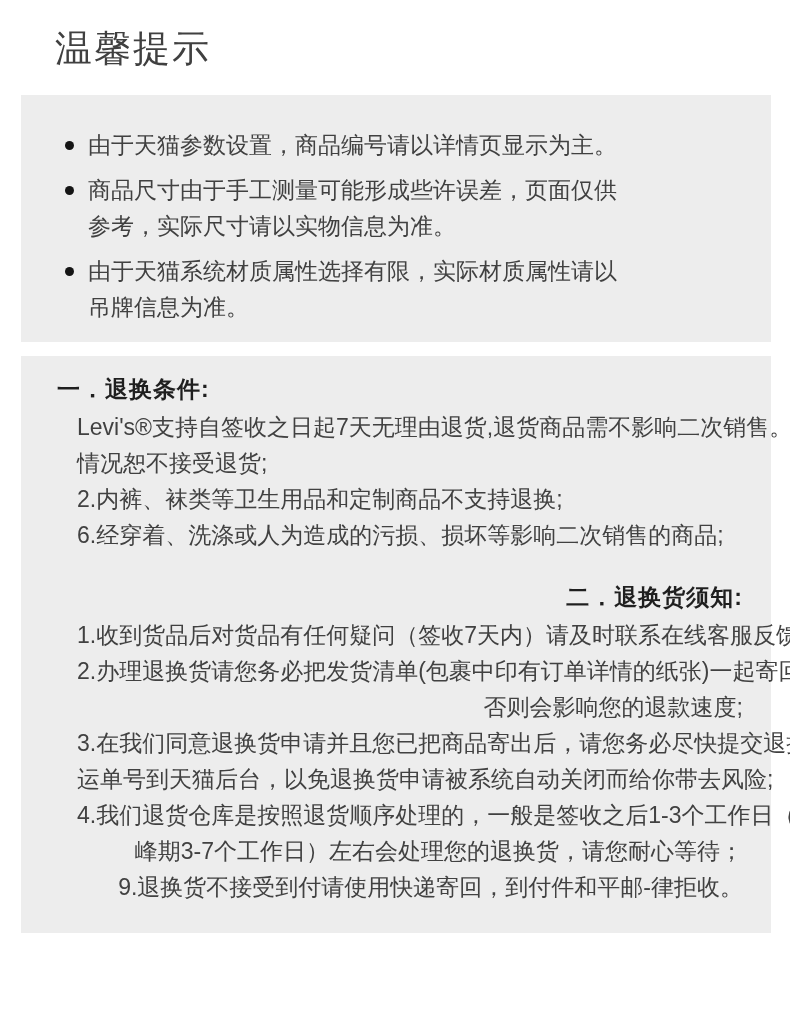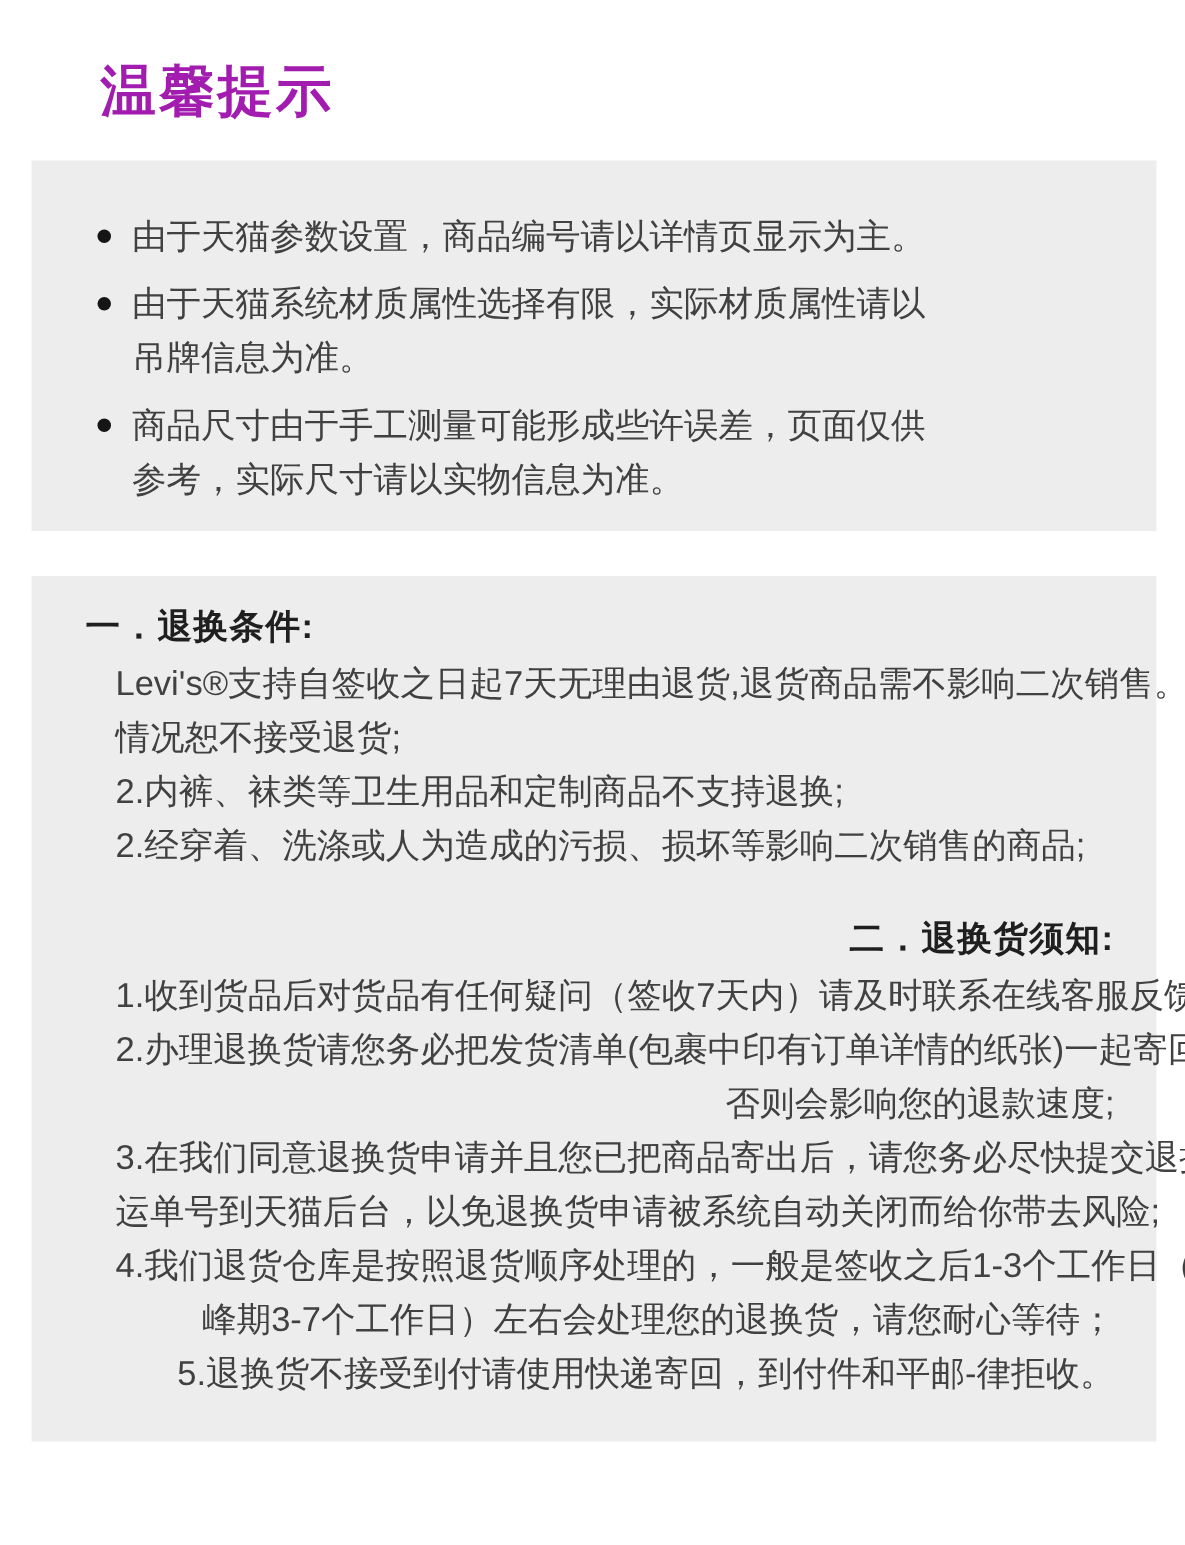--- a/index.html
+++ b/index.html
@@ -7,26 +7,26 @@
     padding: 0;
   }
   body {
     width: 790px;
     height: 1030px;
     background: #ffffff;
     font-family: "Liberation Sans", "DejaVu Sans", sans-serif;
     overflow: hidden;
   }
   .page-title {
-    margin: 12px;
+    margin: 0;
     padding: 27px 0 0 55px;
     font-size: 37px;
     line-height: 44px;
-    font-weight: 700;
-    color: #a21caf;
+    font-weight: 400;
+    color: #404040;
     letter-spacing: 2px;
   }
   .page-title.second {
     padding-top: 36px;
   }
   .gray-panel {
     margin: 15px 19px 0 21px;
     background: #ededed;
   }
   .tips-panel {
@@ -48,21 +48,21 @@
     background: #151515;
     margin: 14px 14px 0 0;
   }
   .tip-text {
     font-size: 23px;
     line-height: 36px;
     color: #414141;
     white-space: pre;
   }
   .policy-panel {
-    margin-top: 30px;
+    margin-top: 14px;
     padding: 15px 28px 28px 36px;
   }
   .policy-section + .policy-section {
     margin-top: 26px;
     text-align: right;
   }
   .policy-heading {
     font-size: 23px;
     line-height: 36px;
     font-weight: 700;
@@ -88,63 +88,63 @@
 
   <div class="gray-panel tips-panel">
 
       <div class="tip-item">
         <span class="bullet"></span>
         <span class="tip-text">由于天猫参数设置，商品编号请以详情页显示为主。</span>
       </div>
 
       <div class="tip-item">
         <span class="bullet"></span>
-        <span class="tip-text">由于天猫系统材质属性选择有限，实际材质属性请以
-吊牌信息为准。</span>
+        <span class="tip-text">商品尺寸由于手工测量可能形成些许误差，页面仅供
+参考，实际尺寸请以实物信息为准。</span>
       </div>
 
       <div class="tip-item">
         <span class="bullet"></span>
-        <span class="tip-text">商品尺寸由于手工测量可能形成些许误差，页面仅供
-参考，实际尺寸请以实物信息为准。</span>
+        <span class="tip-text">由于天猫系统材质属性选择有限，实际材质属性请以
+吊牌信息为准。</span>
       </div>
     </div>
 </div>
 
 <div>
 
   <div class="gray-panel policy-panel">
 
     <div class="policy-section">
       <div class="policy-heading">一．退换条件:</div>
       <div class="policy-lines">
 
           <div class="policy-line">Levi's®支持自签收之日起7天无理由退货,退货商品需不影响二次销售。以下
 情况恕不接受退货;</div>
 
           <div class="policy-line">2.内裤、袜类等卫生用品和定制商品不支持退换;</div>
 
-          <div class="policy-line">2.经穿着、洗涤或人为造成的污损、损坏等影响二次销售的商品;</div>
+          <div class="policy-line">6.经穿着、洗涤或人为造成的污损、损坏等影响二次销售的商品;</div>
 
         </div>
     </div>
 
     <div class="policy-section">
       <div class="policy-heading">二．退换货须知:</div>
       <div class="policy-lines">
 
           <div class="policy-line">1.收到货品后对货品有任何疑问（签收7天内）请及时联系在线客服反馈;</div>
 
           <div class="policy-line">2.办理退换货请您务必把发货清单(包裹中印有订单详情的纸张)一起寄回，
 否则会影响您的退款速度;</div>
 
           <div class="policy-line">3.在我们同意退换货申请并且您已把商品寄出后，请您务必尽快提交退换货
 运单号到天猫后台，以免退换货申请被系统自动关闭而给你带去风险;</div>
 
           <div class="policy-line">4.我们退货仓库是按照退货顺序处理的，一般是签收之后1-3个工作日（高
 峰期3-7个工作日）左右会处理您的退换货，请您耐心等待；</div>
 
-          <div class="policy-line">5.退换货不接受到付请使用快递寄回，到付件和平邮-律拒收。</div>
+          <div class="policy-line">9.退换货不接受到付请使用快递寄回，到付件和平邮-律拒收。</div>
         </div>
     </div>
 
   </div>
 </div>
 
 </body></html>

